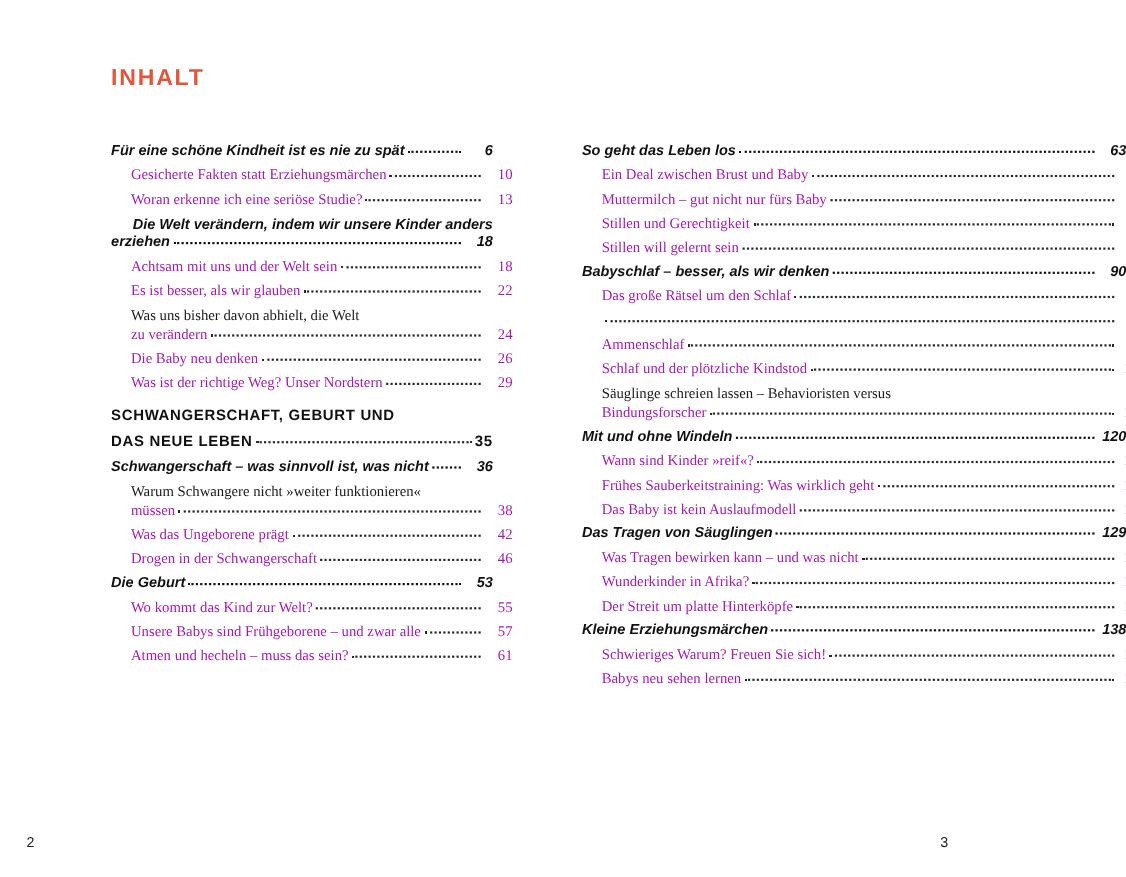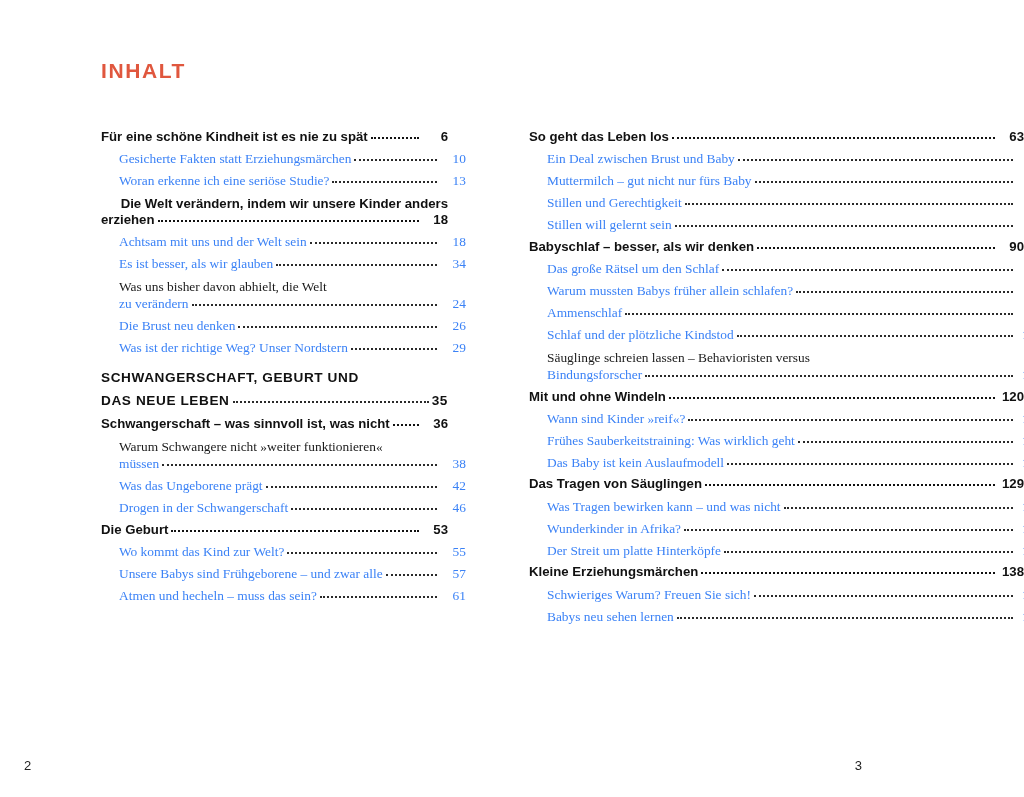--- a/index.html
+++ b/index.html
@@ -75,29 +75,30 @@
   }
 
   
   .lvl1 {
     font-family: "Liberation Sans", sans-serif;
     font-weight: bold;
     font-size: 13.2px;
     color: #111;
     margin-bottom: 9px;
     margin-top: 2px;
+    font-style: italic;
   }
   .lvl1 .pg { font-size: 13.2px; min-width: 26px; }
   .lvl1 .dots { border-bottom: 2px dotted #111; }
 
   
   .lvl2 {
     font-family: "Liberation Serif", serif;
     font-size: 13.4px;
-    color: #3b82f6;
+    color: #a21caf;
     padding-left: 18px;
     margin-bottom: 8.5px;
   }
   .lvl2 .pg { min-width: 26px; }
 
   
   .contline {
     font-family: "Liberation Serif", serif;
     font-size: 13.4px;
     padding-left: 18px;
@@ -165,30 +166,30 @@
           <span class="pg">18</span>
         </div>
         <div class="entry lvl2">
           <span class="label">Achtsam mit uns und der Welt sein</span>
           <span class="dots"></span>
           <span class="pg">18</span>
         </div>
         <div class="entry lvl2">
           <span class="label">Es ist besser, als wir glauben</span>
           <span class="dots"></span>
-          <span class="pg">34</span>
+          <span class="pg">22</span>
         </div>
         <div class="contline ">Was uns bisher davon abhielt, die Welt</div>
         <div class="entry lvl2">
           <span class="label">zu verändern</span>
           <span class="dots"></span>
           <span class="pg">24</span>
         </div>
         <div class="entry lvl2">
-          <span class="label">Die Brust neu denken</span>
+          <span class="label">Die Baby neu denken</span>
           <span class="dots"></span>
           <span class="pg">26</span>
         </div>
         <div class="entry lvl2">
           <span class="label">Was ist der richtige Weg? Unser Nordstern</span>
           <span class="dots"></span>
           <span class="pg">29</span>
         </div>
         <div class="section-head">
           <div class="line1">SCHWANGERSCHAFT, GEBURT UND</div>
@@ -270,21 +271,20 @@
           <span class="label">Babyschlaf – besser, als wir denken</span>
           <span class="dots"></span>
           <span class="pg">90</span>
         </div>
         <div class="entry lvl2">
           <span class="label">Das große Rätsel um den Schlaf</span>
           <span class="dots"></span>
           <span class="pg">90</span>
         </div>
         <div class="entry lvl2">
-          <span class="label">Warum mussten Babys früher allein schlafen?</span>
           <span class="dots"></span>
           <span class="pg">92</span>
         </div>
         <div class="entry lvl2">
           <span class="label">Ammenschlaf</span>
           <span class="dots"></span>
           <span class="pg">98</span>
         </div>
         <div class="entry lvl2">
           <span class="label">Schlaf und der plötzliche Kindstod</span>

